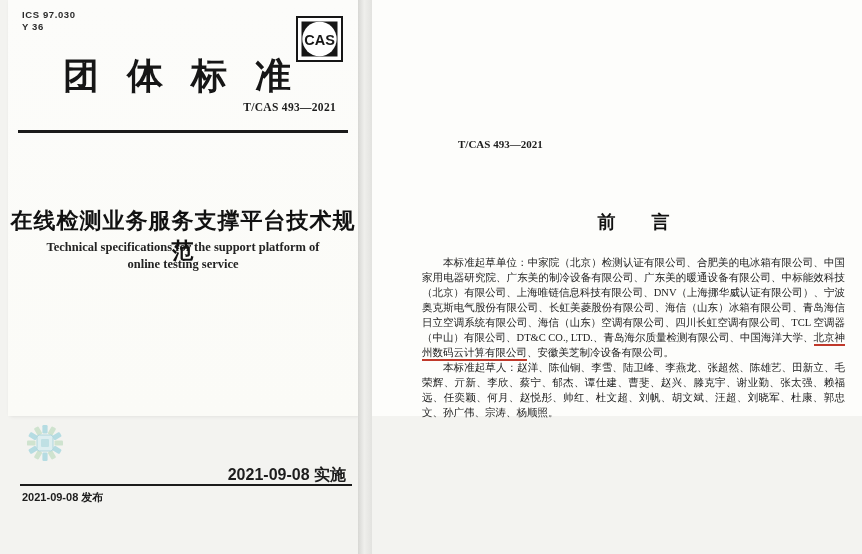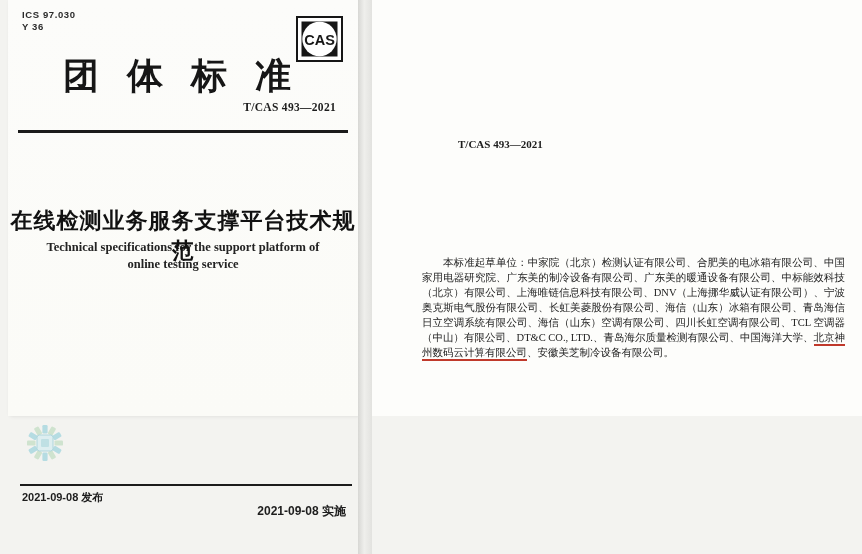--- a/index.html
+++ b/index.html
@@ -26,21 +26,21 @@
   .ics { left:14px; top:9px; font-size:9.5px; font-weight:600; line-height:12px; letter-spacing:.6px; color:#2b2b2b; }
   .cas-logo { left:288px; top:16px; width:47px; height:46px; }
   .type-title { left:55px; top:52px; font-size:36px; font-weight:700; letter-spacing:28px; white-space:nowrap; color:#161616; }
   .std-no { right:22px; top:101px; font-size:11.5px; font-weight:700; font-family:"Liberation Serif", serif; letter-spacing:.3px; }
   .rule { background:#1b1b1b; }
   .rule1 { left:10px; top:130px; width:330px; height:2.5px; }
   .main-title { left:0; right:0; top:206px; text-align:center; font-size:22px; font-weight:700; letter-spacing:1px; color:#111; }
   .en-title { left:0; right:0; top:239px; text-align:center; font-family:"Liberation Serif", serif; font-size:12.5px; font-weight:600; line-height:16.5px; color:#232323; }
   .seal { left:17px; top:423px; width:40px; height:40px; }
   .date-issue { left:14px; top:490px; font-size:11px; font-weight:700; }
-  .date-impl { right:12px; top:465px; font-size:12px; font-weight:700;margin-top:38px; }
+  .date-impl { right:12px; top:465px; font-size:16px; font-weight:700; }
   .rule2 { left:12px; top:484px; width:332px; height:2px; }
   .publisher { left:0; right:0; top:498px; text-align:center; font-size:12.5px; font-weight:700; letter-spacing:1.5px; }
 
   
   .fw-header { left:86px; top:138px; font-size:11px; font-weight:700; font-family:"Liberation Serif", serif; }
   .fw-title { left:50px; width:423px; top:210px; text-align:center; font-size:18px; font-weight:700; color:#111; }
   .fw-body {
     left:50px; top:255px; width:423px;
     font-family:"Liberation Serif", serif;
     font-size:10.5px; line-height:15px; text-align:justify; color:#212121;
@@ -105,19 +105,21 @@
     <div class="abs rule rule2"></div>
 
   </div>
 
   <div class="abs seam"></div>
 
   <div class="page foreword">
 
     <div class="abs fw-header">T/CAS 493—2021</div>
 
+    <div class="abs fw-title">前　　言</div>
 
     <div class="abs fw-body">
       <p><span>本标准起草单位：中家院（北京）检测认证有限公司、合肥美的电冰箱有限公司、中国家用电器研究院、广东美的制冷设备有限公司、广东美的暖通设备有限公司、中标能效科技（北京）有限公司、上海唯链信息科技有限公司、DNV（上海挪华威认证有限公司）、宁波奥克斯电气股份有限公司、长虹美菱股份有限公司、海信（山东）冰箱有限公司、青岛海信日立空调系统有限公司、海信（山东）空调有限公司、四川长虹空调有限公司、TCL 空调器（中山）有限公司、DT&amp;C CO., LTD.、青岛海尔质量检测有限公司、中国海洋大学、</span><span class="hl">北京神州数码云计算有限公司</span><span>、安徽美芝制冷设备有限公司。</span></p>
+      <p>本标准起草人：赵洋、陈仙铜、李雪、陆卫峰、李燕龙、张超然、陈雄艺、田新立、毛荣辉、亓新、李欣、蔡宁、郁杰、谭仕建、曹斐、赵兴、滕克宇、谢业勤、张太强、赖福远、任奕颖、何月、赵悦彤、帅红、杜文超、刘帆、胡文斌、汪超、刘晓军、杜康、郭忠文、孙广伟、宗涛、杨顺照。</p>
     </div>
   </div>
 
 </div>
 
 </body></html>

